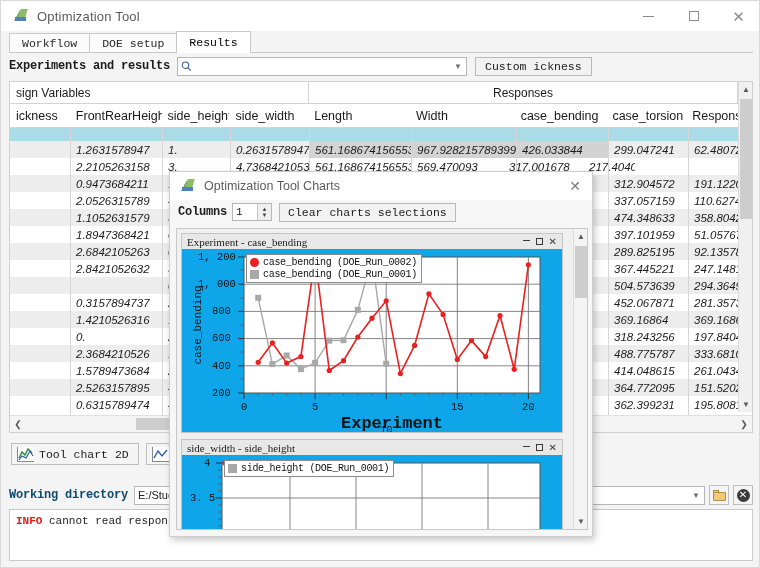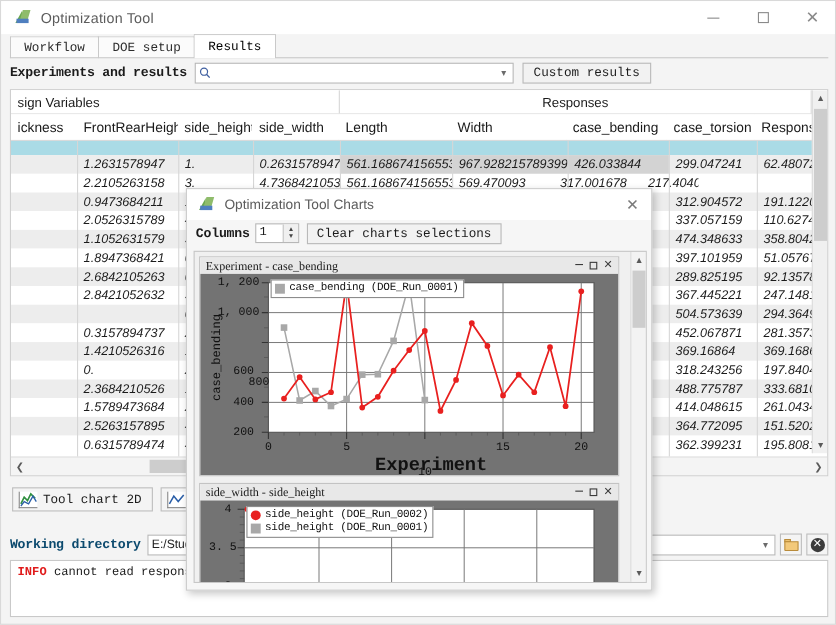--- a/index.html
+++ b/index.html
@@ -313,21 +313,21 @@
     height: 15px; background: #e8e8e8; display: flex; align-items: center;
     padding-left: 5px; box-sizing: border-box;
   }
   .cf-title .t {
     font-family: Liberation Serif, serif; font-size: 11px; color: #1b1b1b;
   }
   .cf-ctrls { margin-left: auto; display: flex; align-items: center; gap: 6px; padding-right: 5px;}
   .cf-ctrls .c { font-size: 10px; color: #3a3a3a; line-height: 9px; }
   .cf-ctrls .cmin { display:block; width: 7px; height: 1px; background:#3a3a3a; margin-bottom:2px;}
   .cf-ctrls .cmax { display:block; width: 7px; height: 7px; border: 1px solid #3a3a3a; box-sizing: border-box;}
-  .plot-wrap { position: relative; width: 100%; height: calc(100% - 15px); background:#737373;}
+  .plot-wrap { position: relative; width: 100%; height: calc(100% - 15px); background:#0ea5e9;}
   .legend-box {
     position: absolute; background: #fff; border: 1px solid #8c8c8c;
     padding: 1px 4px 2px 3px; box-sizing: border-box; z-index: 5;
   }
   .legend-row { display: flex; align-items: center; height: 12px; }
   .legend-row .mk { width: 9px; height: 9px; margin-right: 4px; flex: none; }
   .legend-row .mk.circ { border-radius: 50%; }
   .legend-row .lt {
     font-family: "Liberation Mono", monospace; font-size: 10px; color: #111;
     white-space: nowrap; letter-spacing: -0.3px;
@@ -382,21 +382,21 @@
     <div class="search-combo">
       <div class="search-ico">
         <svg width="11" height="11" viewBox="0 0 11 11">
           <circle cx="4.5" cy="4.2" r="3.2" fill="none" stroke="#3f5fa0" stroke-width="1.1"></circle>
           <line x1="6.9" y1="6.7" x2="9.6" y2="9.6" stroke="#3f5fa0" stroke-width="1.2"></line>
         </svg>
       </div>
       <div class="search-val" placeholder=""></div>
       <div class="combo-arrow">▾</div>
     </div>
-    <div class="custom-results-btn">Custom results</div>
+    <div class="custom-results-btn">Custom ickness</div>
   </div>
 
   <div class="table-region">
 
     <div class="grp-row">
       <div class="grp-cell" style="width:299px;">sign Variables</div>
       <div class="grp-cell center" style="width:429px;">Responses</div>
       <div class="grp-cell" style="width:14px;border-right:none;"></div>
     </div>
 
@@ -820,38 +820,42 @@
               <circle cx="303.7" cy="107.6" r="2.6"></circle>
               <circle cx="318.0" cy="66.6" r="2.6"></circle>
               <circle cx="332.2" cy="120.3" r="2.6"></circle>
               <circle cx="346.4" cy="15.8" r="2.6"></circle>
             </g>
           </svg>
 
           
           <div class="tick-lbl" style="left:16px; top:2px;">1, 200</div>
           <div class="tick-lbl" style="left:16px; top:29px;">1, 000</div>
-          <div class="tick-lbl" style="left:44px; top:56px;margin-top:37px;">800</div>
+          <div class="tick-lbl" style="left:30px; top:56px;">800</div>
           <div class="tick-lbl" style="left:30px; top:83px;">600</div>
           <div class="tick-lbl" style="left:30px; top:111px;">400</div>
           <div class="tick-lbl" style="left:30px; top:138px;">200</div>
 
           
           <div class="tick-lbl" style="left:59px; top:152px;">0</div>
           <div class="tick-lbl" style="left:130px; top:152px;">5</div>
           <div class="tick-lbl" style="left:198px; top:152px;margin-top:23px;">10</div>
           <div class="tick-lbl" style="left:269px; top:152px;">15</div>
           <div class="tick-lbl" style="left:340px; top:152px;">20</div>
 
           
           <div class="axis-title-y" style="left:-27px; top:70px; width:86px; text-align:center; transform: rotate(-90deg);">case_bending</div>
           <div class="axis-title-x" style="left:62px; top:165px; width:296px;">Experiment</div>
 
           
           <div class="legend-box" style="left:64px; top:5px;">
+            <div class="legend-row">
+              <span class="mk circ" style="background:#e8201f;"></span>
+              <span class="lt">case_bending (DOE_Run_0002)</span>
+            </div>
             <div class="legend-row">
               <span class="mk" style="background:#a8a8a8;"></span>
               <span class="lt">case_bending (DOE_Run_0001)</span>
             </div>
           </div>
         </div>
       </div>
 
       <div class="chart-frame" style="left:4px; top:210px; width:382px; height:200px;">
         <div class="cf-title">
@@ -911,24 +915,20 @@
             </g>
             <line x1="40" y1="78" x2="358" y2="78" stroke="#777" stroke-width="1"></line>
           </svg>
 
           <div class="tick-lbl" style="left:22px; top:2px;">4</div>
           <div class="tick-lbl" style="left:8px; top:37px;">3. 5</div>
           <div class="tick-lbl" style="left:22px; top:72px;">3</div>
 
           <div class="legend-box" style="left:42px; top:5px;">
             <div class="legend-row">
-              <span class="mk circ" style="background:#e8201f;"></span>
-              <span class="lt">side_height (DOE_Run_0002)</span>
-            </div>
-            <div class="legend-row">
               <span class="mk" style="background:#a8a8a8;"></span>
               <span class="lt">side_height (DOE_Run_0001)</span>
             </div>
           </div>
         </div>
       </div>
 
       <div class="cd-scroll">
         <div class="sb-arrow">▲</div>
         <div class="sb-thumb" style="top:17px;height:52px;"></div>

